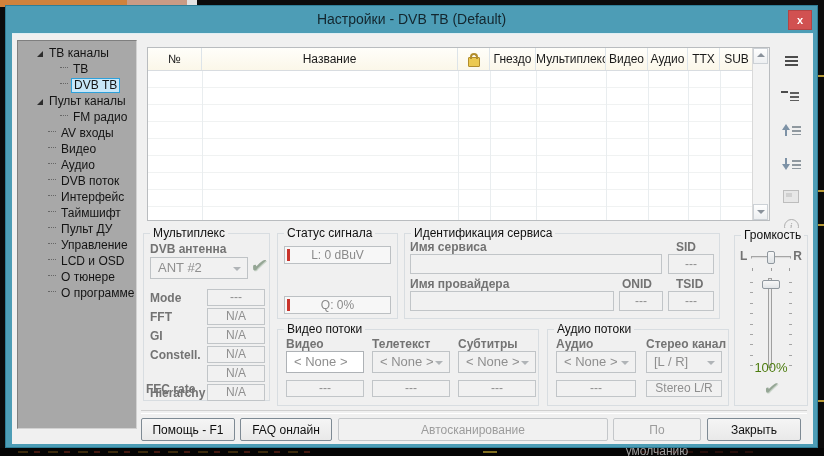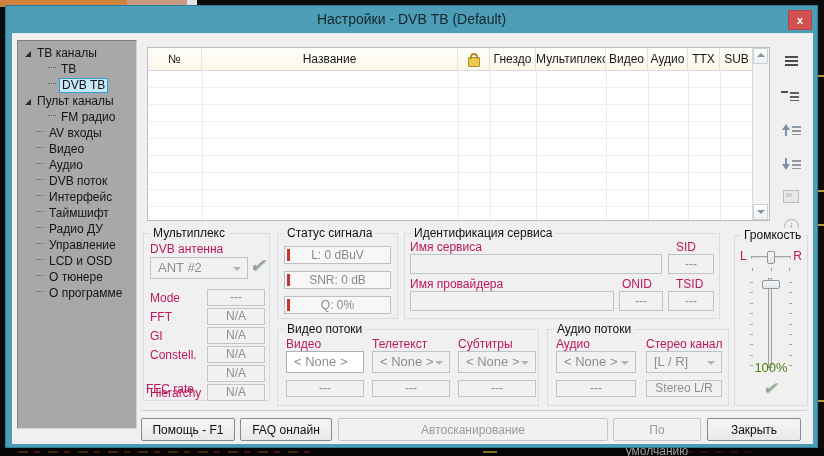--- a/index.html
+++ b/index.html
@@ -23,21 +23,21 @@
   .dialog{left:5px;top:5px;width:813px;height:443px;background:#4d9db6;border:1px solid #2f7e97;box-sizing:border-box;}
   .titlebar{position:absolute;left:0;top:0;right:0;height:30px;text-align:center;line-height:27px;
             font-size:14px;color:#13262e;}
   .close-btn{position:absolute;right:5px;top:4px;width:24px;height:20px;background:#d15151;border:1px solid #b24444;
              box-sizing:border-box;color:#fff;font-size:11px;font-weight:bold;text-align:center;line-height:18px;cursor:pointer;}
   .client{position:absolute;left:6px;top:27px;width:801px;height:410px;background:#f0f0f0;border-top:1px solid #dfeef3;}
 
   
   .sidebar{left:5px;top:6px;width:120px;height:389px;background:#a8a8a8;box-sizing:border-box;
            border:1px solid;border-color:#7f7f7f #d2d2d2 #d2d2d2 #7f7f7f;padding-top:4px;overflow:hidden;}
-  .titem{height:16px;line-height:16px;font-size:12px;color:#141414;white-space:nowrap;cursor:default;}
+  .titem{height:16px;line-height:16px;font-size:12px;color:#141414;white-space:nowrap;cursor:default;margin-left:12px;}
   .titem.l0{padding-left:7px;}
   .titem.l1{padding-left:30px;}
   .tri{display:inline-block;width:0;height:0;border-bottom:6px solid #2c2c2c;border-left:6px solid transparent;
        margin-right:4px;}
   .dash{display:inline-block;width:8px;height:1px;border-top:1px dotted #666;vertical-align:4px;margin-right:3px;}
   .titem.l0 .dash{margin-left:11px;}
   .tlabel{display:inline-block;padding:0 2px;}
   .tlabel.sel{background:#c8e7f8;border:1px solid #2ea1db;line-height:13px;}
 
   
@@ -74,21 +74,21 @@
   .ic-arrow-down::after{content:'';position:absolute;left:-1px;bottom:6px;width:2px;height:6px;background:#7d92a6;}
   .ic-lines.side{position:absolute;right:3px;top:8px;width:9px;height:9px;background:repeating-linear-gradient(to bottom,#8f989f 0 2px,transparent 2px 4px);margin:0;}
   .ic-pic{display:inline-block;width:14px;height:11px;margin-top:6px;background:#e7e7e7;border:1px solid #bdbdbd;position:relative;}
   .ic-pic::after{content:'';position:absolute;left:2px;top:2px;width:6px;height:4px;background:#d0d0d0;}
   .ic-info{display:inline-block;width:13px;height:13px;margin-top:5px;border:1px solid #aeaeae;border-radius:50%;
            color:#a8a8a8;font-family:"Liberation Serif",serif;font-style:italic;font-size:11px;line-height:12px;}
 
   
   .group{position:absolute;border:1px solid #d8dde1;box-sizing:border-box;}
   .cap{position:absolute;top:-8px;left:6px;background:#f0f0f0;padding:0 3px;font-size:12px;color:#101010;white-space:nowrap;}
-  .lbl{position:absolute;font-size:12px;color:#be185d;white-space:nowrap;}
+  .lbl{position:absolute;font-size:12px;color:#737373;white-space:nowrap;font-weight:bold;}
   .field{position:absolute;box-sizing:border-box;border:1px solid #c1c5c8;background:#f1f1f1;color:#8f8f8f;
          font-size:12px;text-align:center;}
   .combo{position:absolute;box-sizing:border-box;border:1px solid #bfc3c6;background:#f1f1f1;color:#8f8f8f;
          font-size:13px;line-height:20px;padding-left:7px;cursor:default;}
   .combo.white{background:#ffffff;border-color:#aeb2b6;}
   .combo .arr{position:absolute;right:6px;top:9px;width:0;height:0;border-left:4px solid transparent;
               border-right:4px solid transparent;border-top:4px solid #b0b4b7;}
   .meter{position:absolute;left:6px;right:6px;height:18px;box-sizing:border-box;border:1px solid #bcc0c3;background:#f7f7f7;
          color:#8a8a8a;font-size:12px;text-align:center;line-height:16px;}
   .meter::before{content:'';position:absolute;left:2px;top:2px;bottom:2px;width:3px;background:#c9342c;}
@@ -146,21 +146,21 @@
         <div class="titem l1"><span class="dash"></span><span class="tlabel">ТВ</span></div>
         <div class="titem l1"><span class="dash"></span><span class="tlabel sel">DVB ТВ</span></div>
         <div class="titem l0"><span class="tri"></span><span class="tlabel">Пульт каналы</span></div>
         <div class="titem l1"><span class="dash"></span><span class="tlabel">FM радио</span></div>
         <div class="titem l0"><span class="dash"></span><span class="tlabel">AV входы</span></div>
         <div class="titem l0"><span class="dash"></span><span class="tlabel">Видео</span></div>
         <div class="titem l0"><span class="dash"></span><span class="tlabel">Аудио</span></div>
         <div class="titem l0"><span class="dash"></span><span class="tlabel">DVB поток</span></div>
         <div class="titem l0"><span class="dash"></span><span class="tlabel">Интерфейс</span></div>
         <div class="titem l0"><span class="dash"></span><span class="tlabel">Таймшифт</span></div>
-        <div class="titem l0"><span class="dash"></span><span class="tlabel">Радио ДУ</span></div>
+        <div class="titem l0"><span class="dash"></span><span class="tlabel">Пульт ДУ</span></div>
         <div class="titem l0"><span class="dash"></span><span class="tlabel">Управление</span></div>
         <div class="titem l0"><span class="dash"></span><span class="tlabel">LCD и OSD</span></div>
         <div class="titem l0"><span class="dash"></span><span class="tlabel">О тюнере</span></div>
         <div class="titem l0"><span class="dash"></span><span class="tlabel">О программе</span></div>
       </div>
 
       <div class="abs table">
         <div class="thead">
           <div class="th c0">№</div>
           <div class="th c1">Название</div>
@@ -222,21 +222,20 @@
         <div class="field" style="left:63px;top:112px;width:58px;height:17px;line-height:15px;">N/A</div>
         <span class="lbl" style="left:2px;top:133px;margin-top:15px;">FEC rate</span>
         <div class="field" style="left:63px;top:131px;width:58px;height:17px;line-height:15px;">N/A</div>
         <span class="lbl" style="left:6px;top:152px;">Hierarchy</span>
         <div class="field" style="left:63px;top:150px;width:58px;height:17px;line-height:15px;">N/A</div>
       </div>
 
       <div class="group" style="left:265px;top:199px;width:121px;height:86px;">
         <span class="cap">Статус сигнала</span>
         <div class="meter" style="top:12px;">L: 0 dBuV</div>
-        <div class="meter" style="top:37px;">SNR: 0 dB</div>
         <div class="meter" style="top:62px;">Q: 0%</div>
       </div>
 
       <div class="group" style="left:392px;top:199px;width:316px;height:86px;">
         <span class="cap">Идентификация сервиса</span>
         <span class="lbl" style="left:5px;top:6px;">Имя сервиса</span>
         <span class="lbl" style="left:271px;top:6px;">SID</span>
         <div class="field" style="left:5px;top:20px;width:252px;height:20px;line-height:18px;text-align:left;padding-left:4px;"></div>
         <div class="field" style="left:263px;top:20px;width:46px;height:20px;line-height:18px;">---</div>
         <span class="lbl" style="left:5px;top:43px;">Имя провайдера</span>

